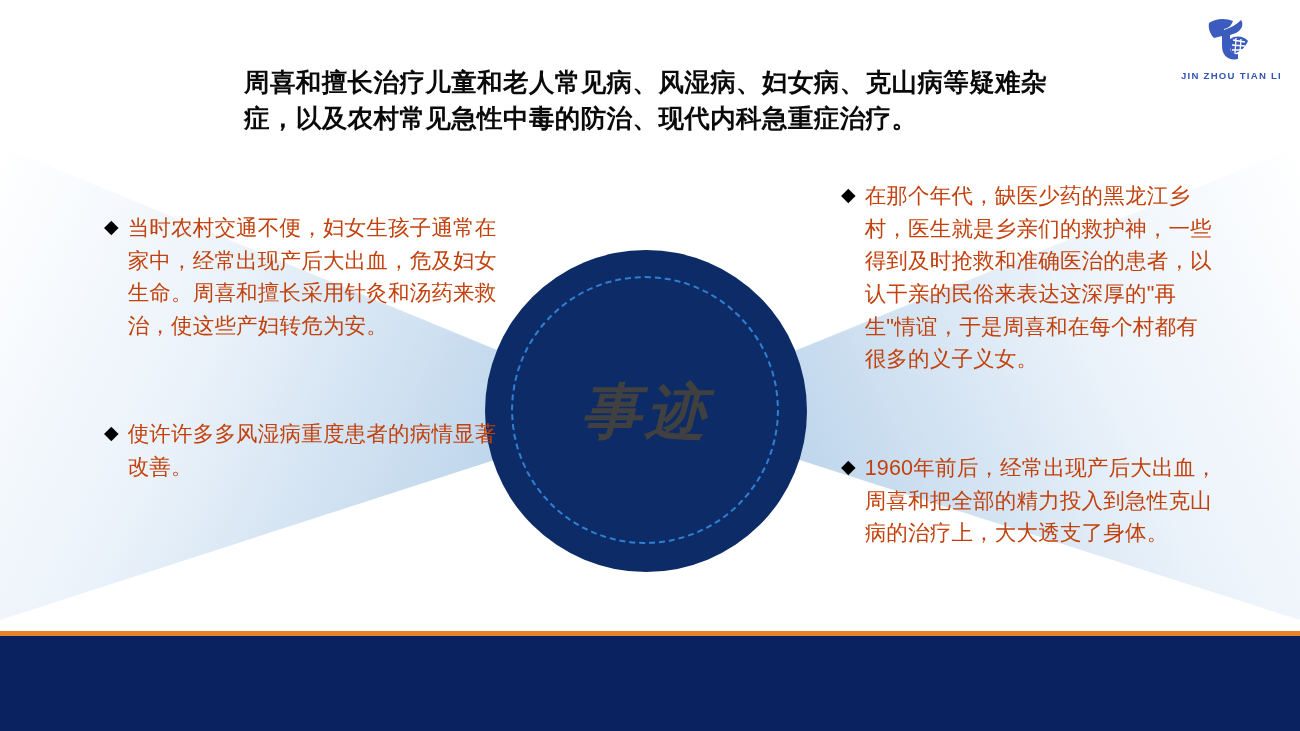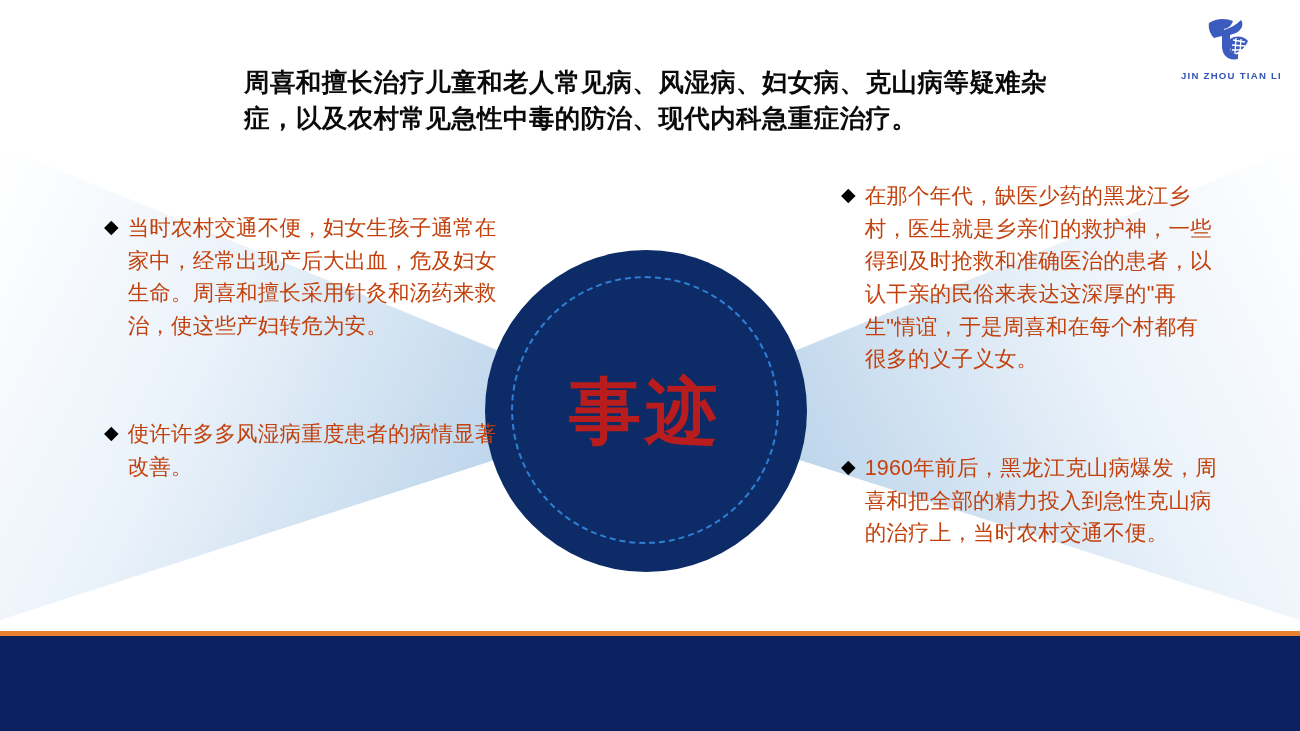--- a/index.html
+++ b/index.html
@@ -58,26 +58,27 @@
   .circle-dash{
     position:absolute;left:26px;top:26px;
     width:268px;height:268px;
     border-radius:50%;
     border:2px dashed #2f7fd4;
     box-sizing:border-box;
   }
   .circle-label{
     position:absolute;left:0;top:0;width:322px;height:322px;
     display:flex;align-items:center;justify-content:center;
-    color:#b91c1c;
-    font-size:72px;
+    color:#404040;
+    font-size:60px;
     font-weight:bold;
     letter-spacing:5px;
     line-height:1;
     font-family:"DejaVu Sans","Liberation Sans",sans-serif;
+    font-style:italic;
   }
 
   
   .bullets{position:absolute;z-index:5;}
   .bullet{
     display:flex;
     align-items:flex-start;
     color:#111111;
   }
   .dia{
@@ -187,20 +188,20 @@
   <div class="bullets right-col">
     <div class="bullet">
       <span class="dia">◆</span>
       <span class="btxt">在那个年代，缺医少药的黑龙江乡村，医生就是乡亲们的救护神，一些得到及时抢救和准确医治的患者，以认干亲的民俗来表达这深厚的"再生"情谊，于是周喜和在每个村都有很多的义子义女。</span>
     </div>
   </div>
 
   <div class="bullets right-col-2">
     <div class="bullet">
       <span class="dia">◆</span>
-      <span class="btxt">1960年前后，黑龙江克山病爆发，周喜和把全部的精力投入到急性克山病的治疗上，当时农村交通不便。</span>
+      <span class="btxt">1960年前后，经常出现产后大出血，周喜和把全部的精力投入到急性克山病的治疗上，大大透支了身体。</span>
     </div>
   </div>
 
   <div class="bar-orange"></div>
   <div class="bar-navy"></div>
 
 </div>
 
 </body></html>

